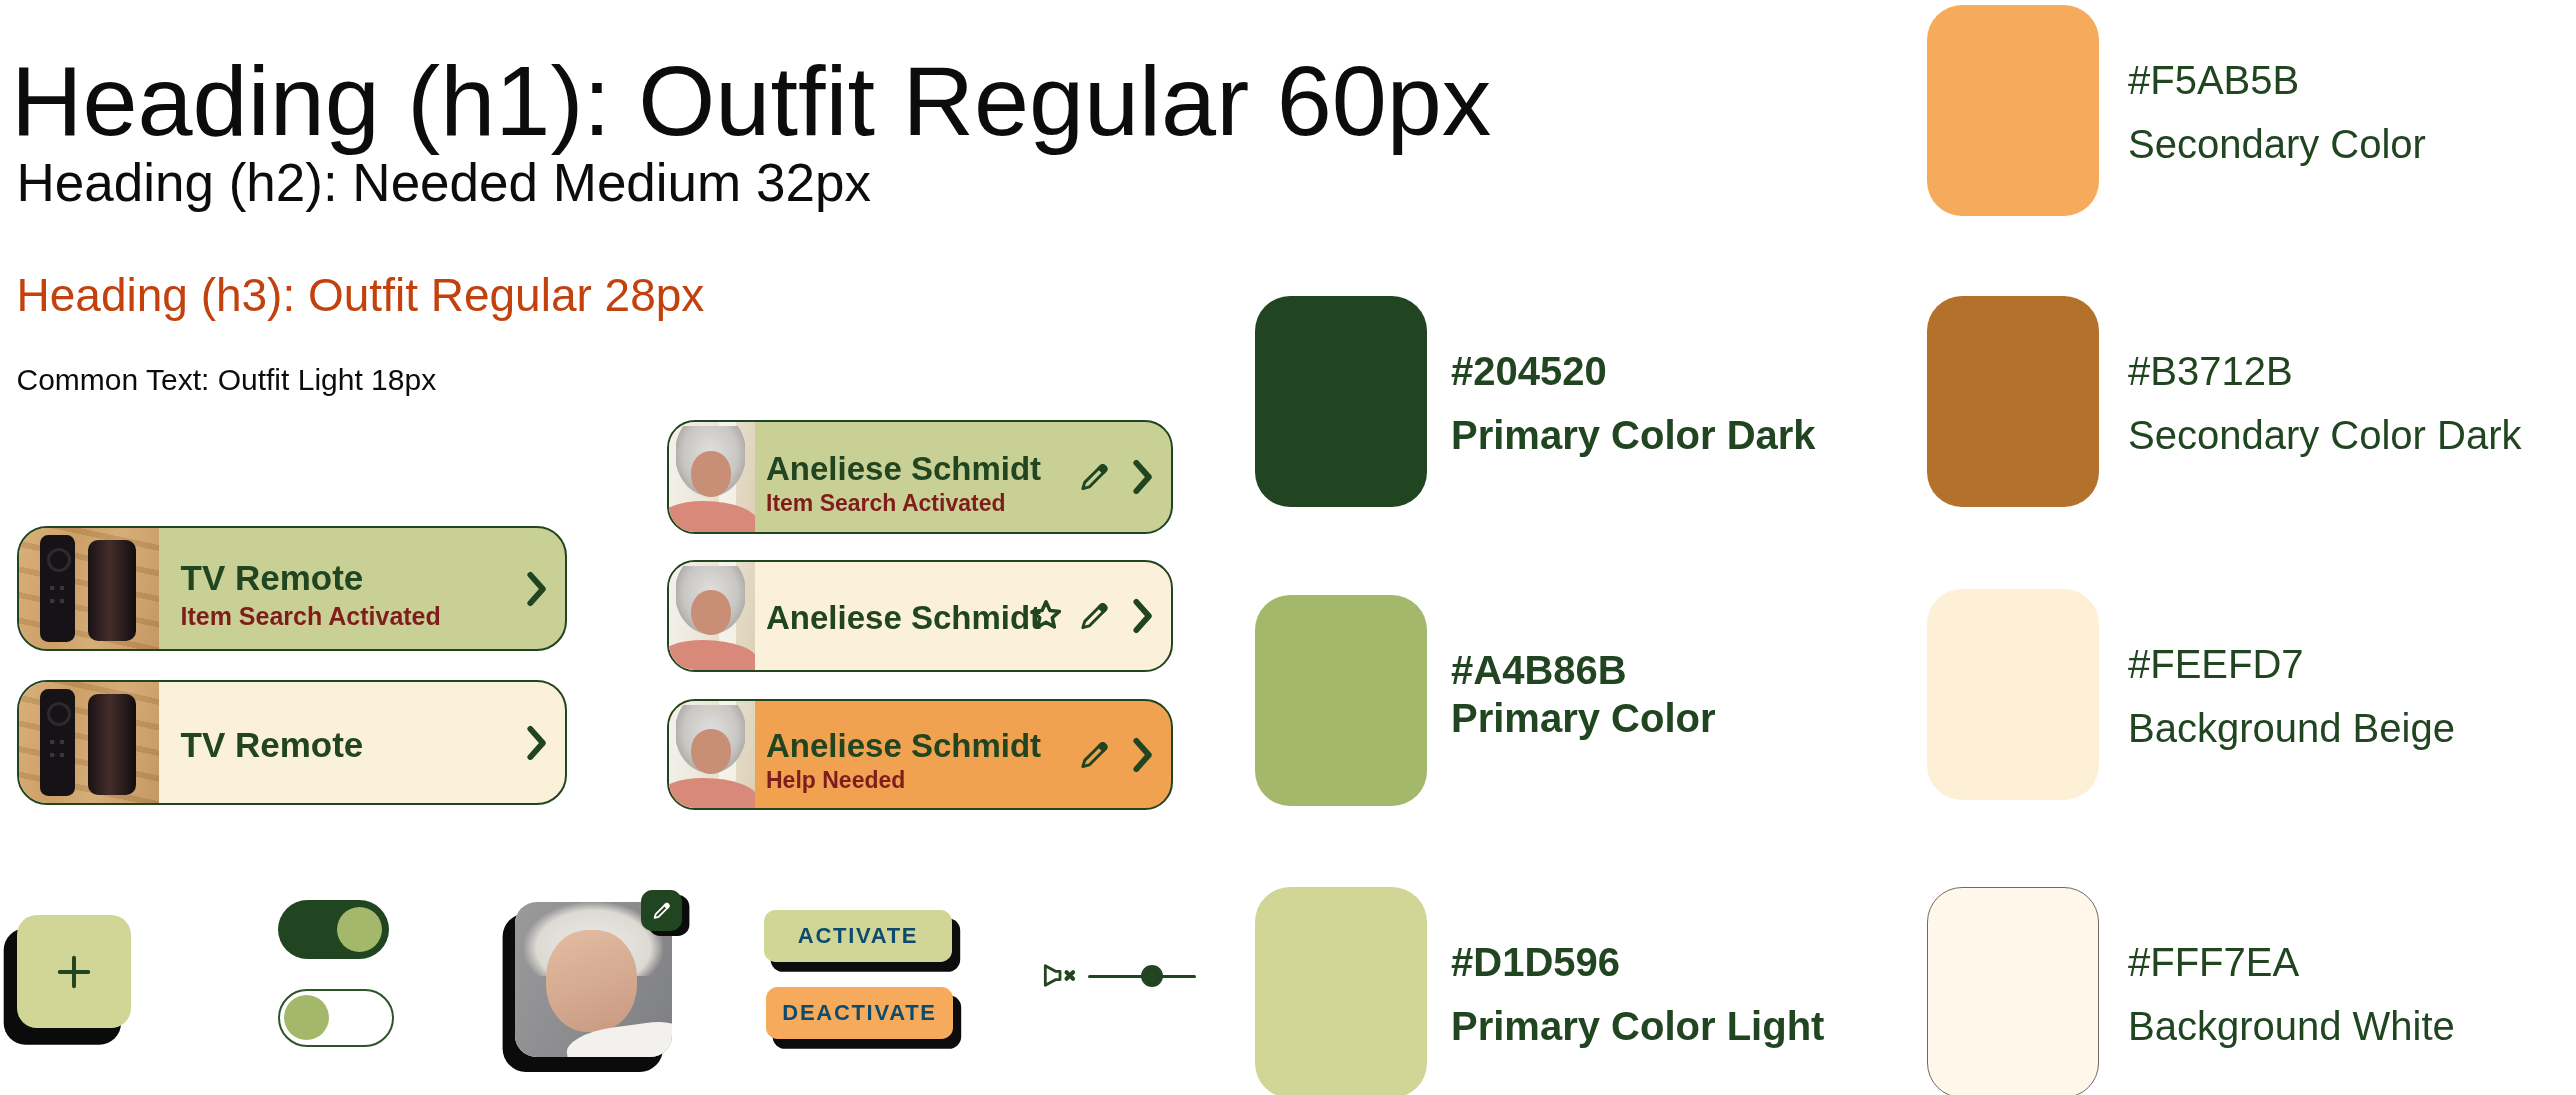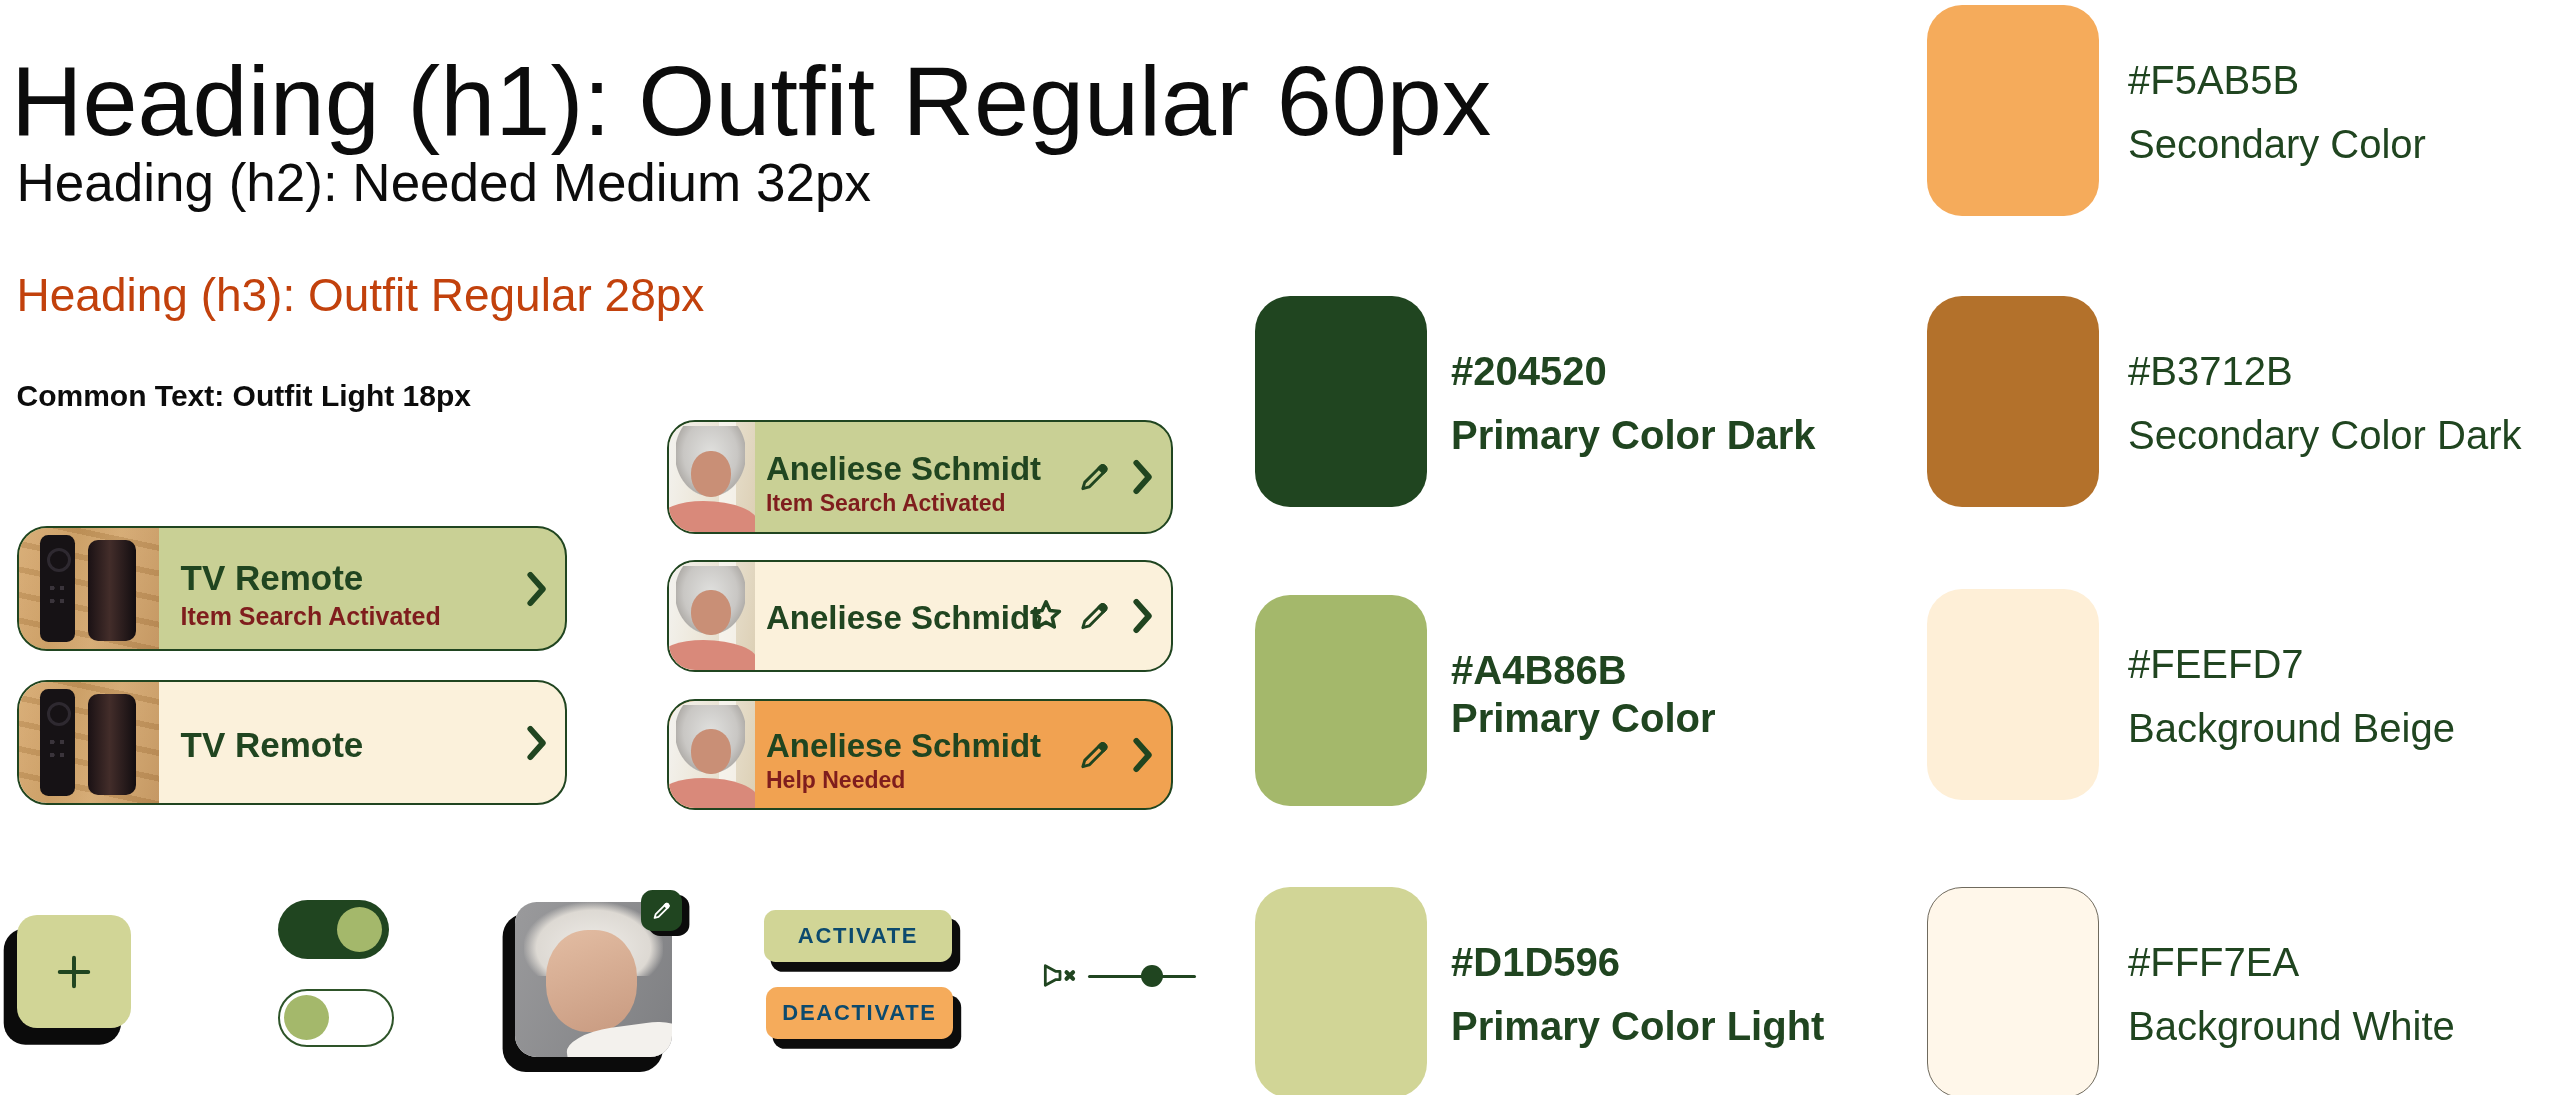--- a/index.html
+++ b/index.html
@@ -3,21 +3,21 @@
 <meta charset="utf-8">
 <style>
   html,body{margin:0;padding:0;background:#fff;}
   .canvas{position:relative;width:2576px;height:1096px;background:#FFFFFF;overflow:hidden;
           font-family:"Liberation Sans", sans-serif;color:#204520;}
 
   
   .h1{position:absolute;left:11px;top:3.3px;font-size:99px;font-weight:400;color:#0c0c0c;white-space:nowrap;line-height:1.1;margin-top:44px;}
   .h2{position:absolute;left:16.5px;top:152px;font-size:53px;font-weight:500;color:#0c0c0c;white-space:nowrap;}
   .h3{position:absolute;left:16.5px;top:268px;font-size:46px;font-weight:400;color:#c2410c;white-space:nowrap;}
-  .common{position:absolute;left:16.5px;top:363px;font-size:30px;font-weight:700;color:#0c0c0c;white-space:nowrap;margin-top:16px;}
+  .common{position:absolute;left:16.5px;top:363px;font-size:30px;font-weight:400;color:#0c0c0c;white-space:nowrap;}
 
   
   .card{position:absolute;border:2.5px solid #204520;border-radius:30px;overflow:hidden;box-sizing:border-box;cursor:pointer;}
   .card.green{background:#C9D095;}
   .card.beige{background:#FBF1DB;}
   .card.orange{background:#F1A251;}
   .tv1{left:16.5px;top:526px;width:550px;height:125px;}
   .tv2{left:16.5px;top:680px;width:550px;height:125px;}
   .an1{left:667px;top:420px;width:506px;height:114px;border-radius:28px;}
   .an2{left:667px;top:560px;width:506px;height:112px;border-radius:28px;}

